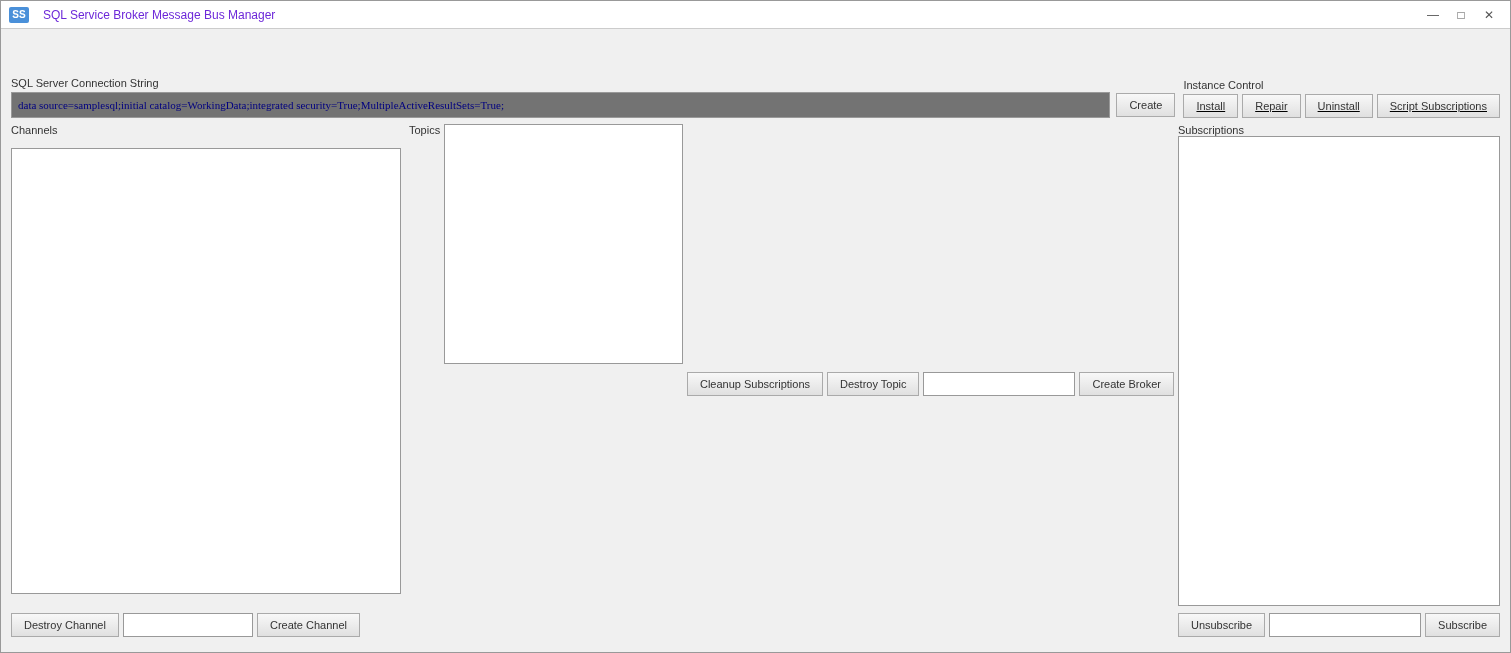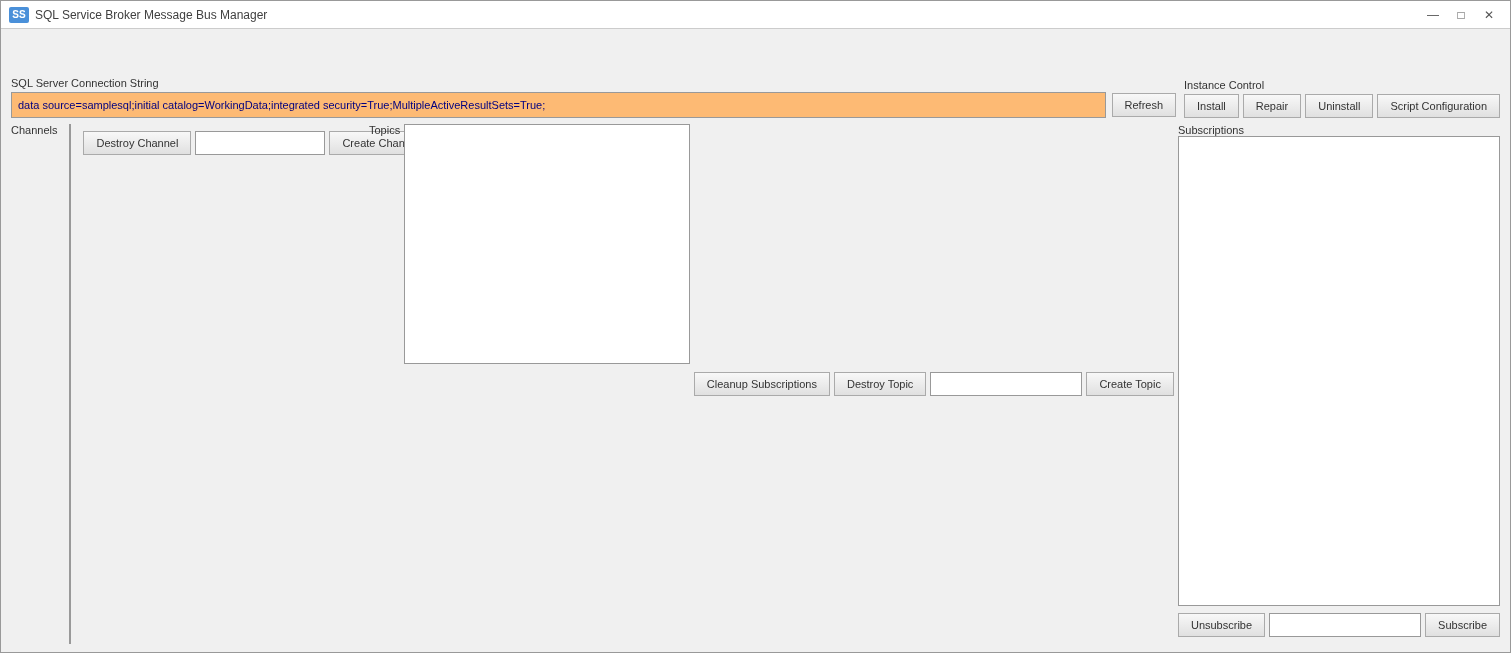--- a/index.html
+++ b/index.html
@@ -40,21 +40,22 @@
       border-radius: 2px;
       display: flex;
       align-items: center;
       justify-content: center;
       font-size: 10px;
       color: white;
       font-weight: bold;
     }
     .title-text {
       font-size: 12px;
-      color: #404040;
+      color: #6d28d9;
+      margin-left: 8px;
     }
     .title-bar-controls {
       display: flex;
       gap: 2px;
     }
     .title-btn {
       width: 26px;
       height: 20px;
       border: none;
       background: transparent;
@@ -90,22 +91,22 @@
       display: flex;
       align-items: center;
       gap: 6px;
     }
     .connection-input {
       flex: 1;
       height: 26px;
       border: 1px solid #999;
       padding: 0 6px;
       font-size: 11px;
-      font-family: Liberation Sans, sans-serif;
-      background: #fdba74;
+      font-family: Liberation Serif, serif;
+      background: #737373;
       color: #000080;
     }
     .btn {
       height: 24px;
       padding: 0 12px;
       border: 1px solid #aaa;
       background: linear-gradient(to bottom, #f8f8f8, #e0e0e0);
       cursor: pointer;
       font-size: 11px;
       color: #333;
@@ -115,29 +116,31 @@
       display: flex;
       flex-direction: column;
       justify-content: center;
     }
     .instance-section .section-label {
       margin-bottom: 3px;
     }
     .instance-buttons {
       display: flex;
       gap: 4px;
+      text-decoration: underline;
     }
     .main-panels {
       flex: 1;
       display: flex;
       gap: 8px;
     }
     .left-panel {
-      width: 350px;
-      display: flex;
+      width: 390px;
+      display: flex;
+      flex-direction: column;
       gap: 12px;
     }
     .right-panel {
       flex: 1;
       display: flex;
       flex-direction: column;
       gap: 4px;
     }
     .panel-label {
       font-size: 11px;
@@ -233,30 +236,30 @@
     </div>
   </div>
 
   <div class="content-area">
 
     <div class="top-row">
       <div class="connection-section">
         <div class="section-label">SQL Server Connection String</div>
         <div class="connection-row">
           <input type="text" class="connection-input" value="data source=samplesql;initial catalog=WorkingData;integrated security=True;MultipleActiveResultSets=True;" style="">
-          <button class="btn">Refresh</button>
+          <button class="btn">Create</button>
         </div>
       </div>
       <div class="instance-section">
         <div class="section-label">Instance Control</div>
         <div class="instance-buttons">
           <button class="btn">Install</button>
           <button class="btn">Repair</button>
           <button class="btn">Uninstall</button>
-          <button class="btn">Script Configuration</button>
+          <button class="btn">Script Subscriptions</button>
         </div>
       </div>
     </div>
 
     <div class="main-panels">
 
       <div class="left-panel">
         <div class="panel-label">Channels</div>
         <div class="list-box channels-list"></div>
         <div class="bottom-bar-left">
@@ -267,21 +270,21 @@
       </div>
 
       <div class="right-panel">
         <div class="right-panel-inner">
           <div class="panel-label">Topics</div>
           <div class="list-box topics-list"></div>
           <div class="topics-actions">
             <button class="btn">Cleanup Subscriptions</button>
             <button class="btn">Destroy Topic</button>
             <input type="text" class="topic-input" placeholder="" style="">
-            <button class="btn">Create Topic</button>
+            <button class="btn">Create Broker</button>
           </div>
 
           <div class="subscriptions-section">
             <div class="panel-label">Subscriptions</div>
             <div class="list-box subscriptions-list"></div>
             <div class="bottom-bar-right">
               <button class="btn">Unsubscribe</button>
               <input type="text" class="subscribe-input" placeholder="" style="">
               <button class="btn">Subscribe</button>
             </div>

